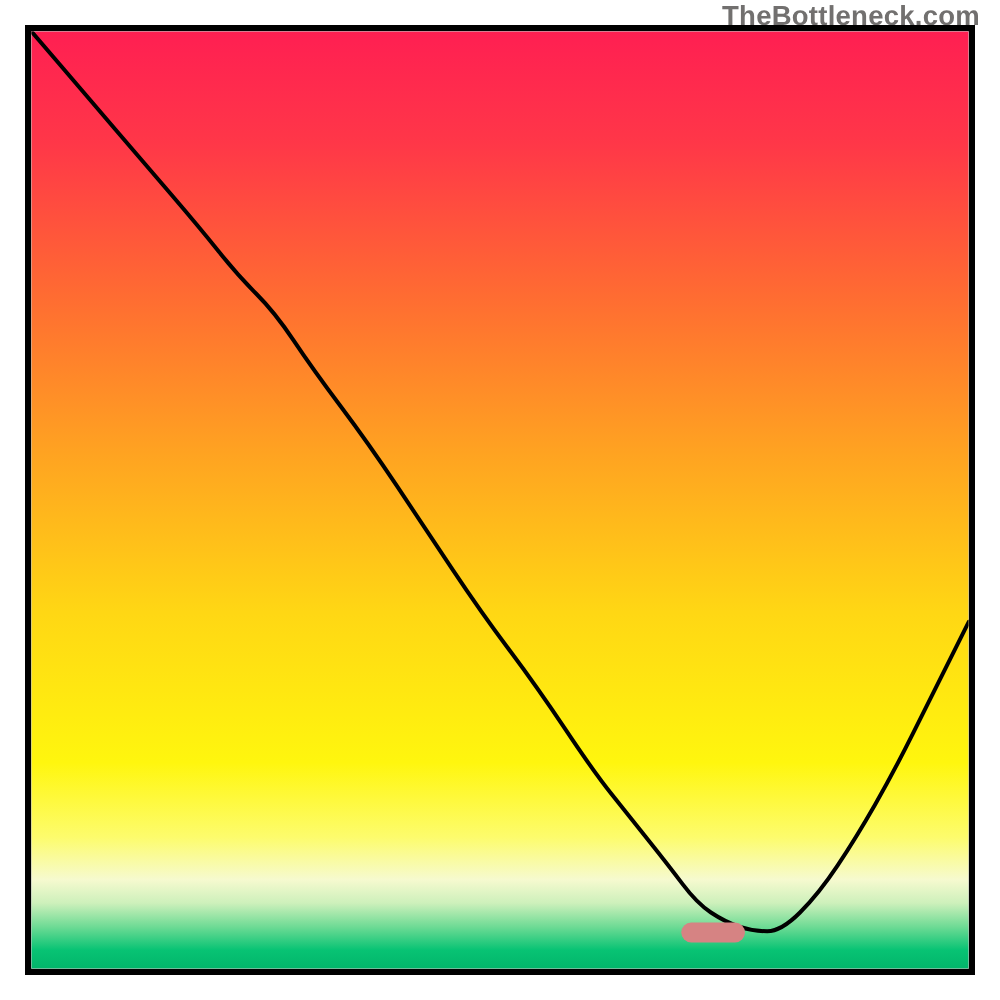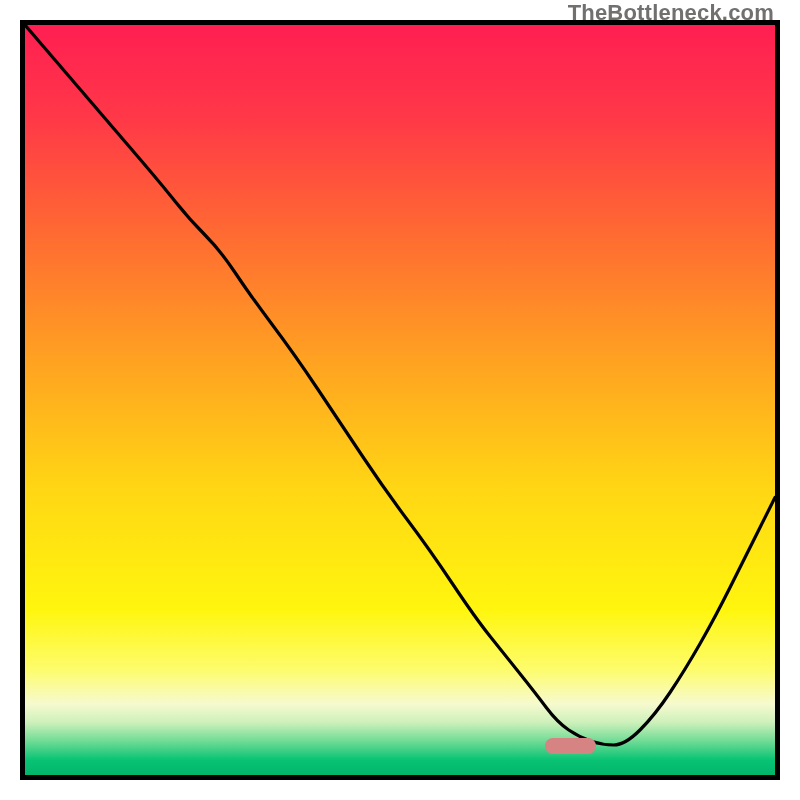--- a/index.html
+++ b/index.html
@@ -20,21 +20,21 @@
     box-sizing: border-box;
     overflow: hidden;
   }
   .gradient {
     position: absolute;
     inset: 0;
   }
   .watermark {
     position: absolute;
     top: 0px;
-    right: 26px;
+    right: 16px;
     font-size: 22px;
     font-weight: 600;
     color: #72706f;
     letter-spacing: 0.2px;
   }
   svg.curve {
     position: absolute;
     inset: 0;
   }
   .marker {

